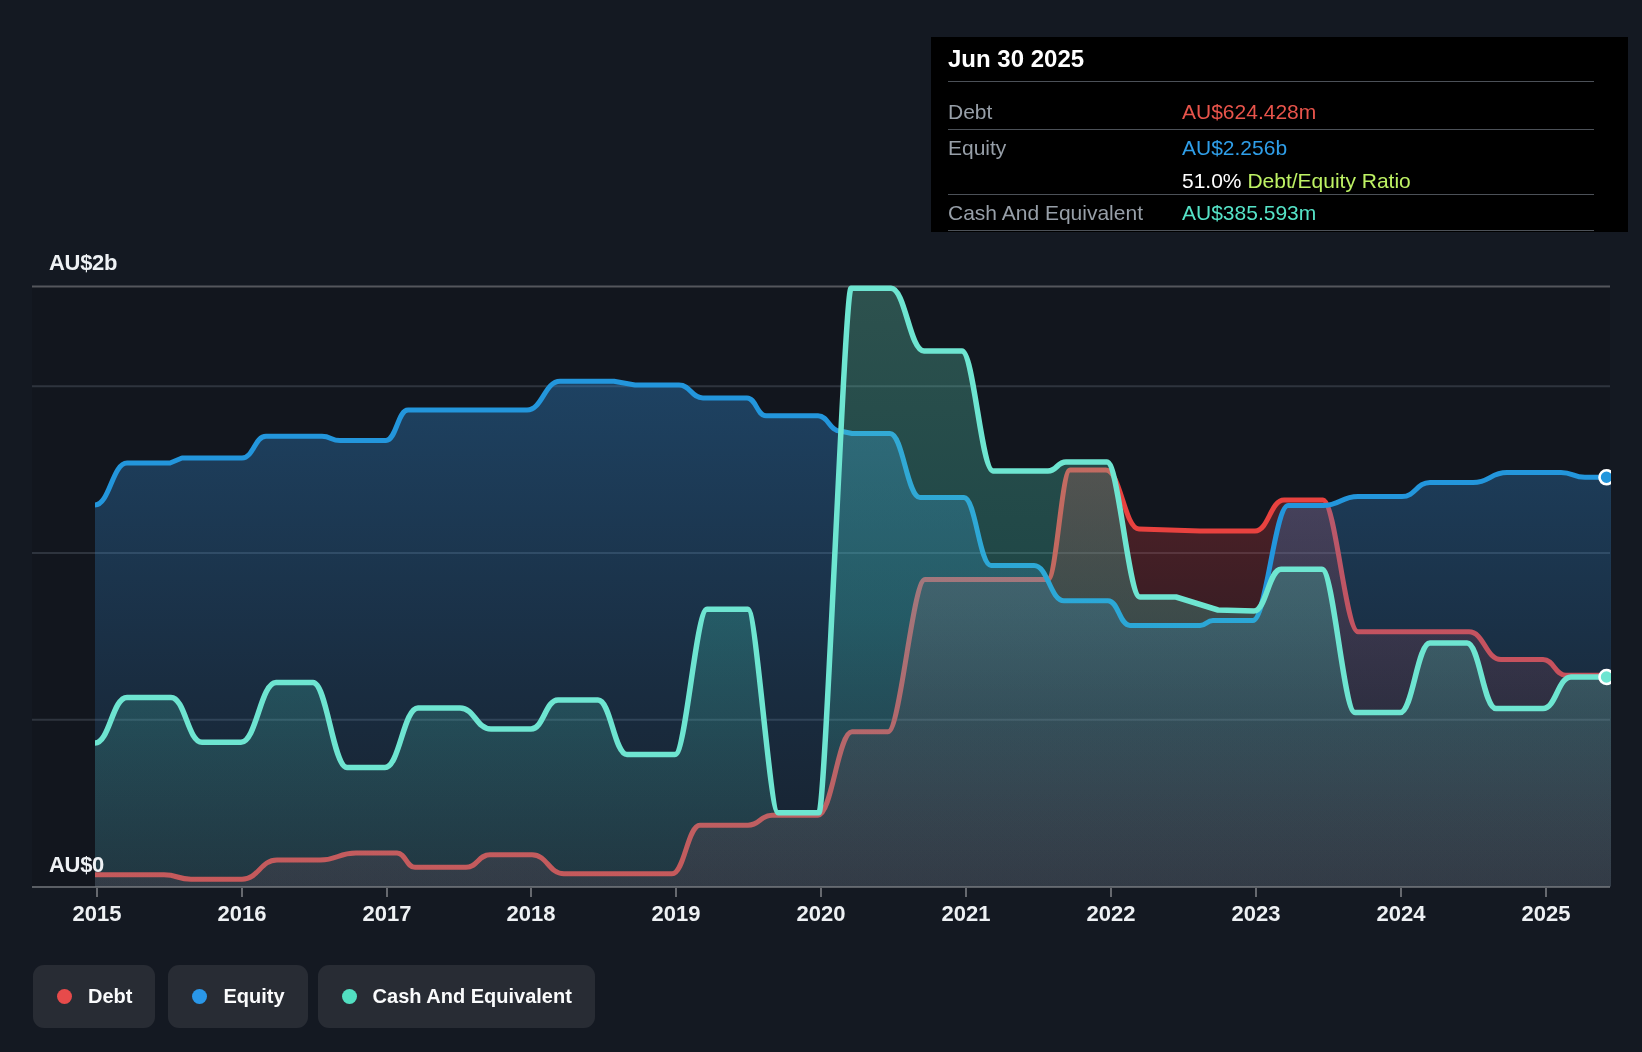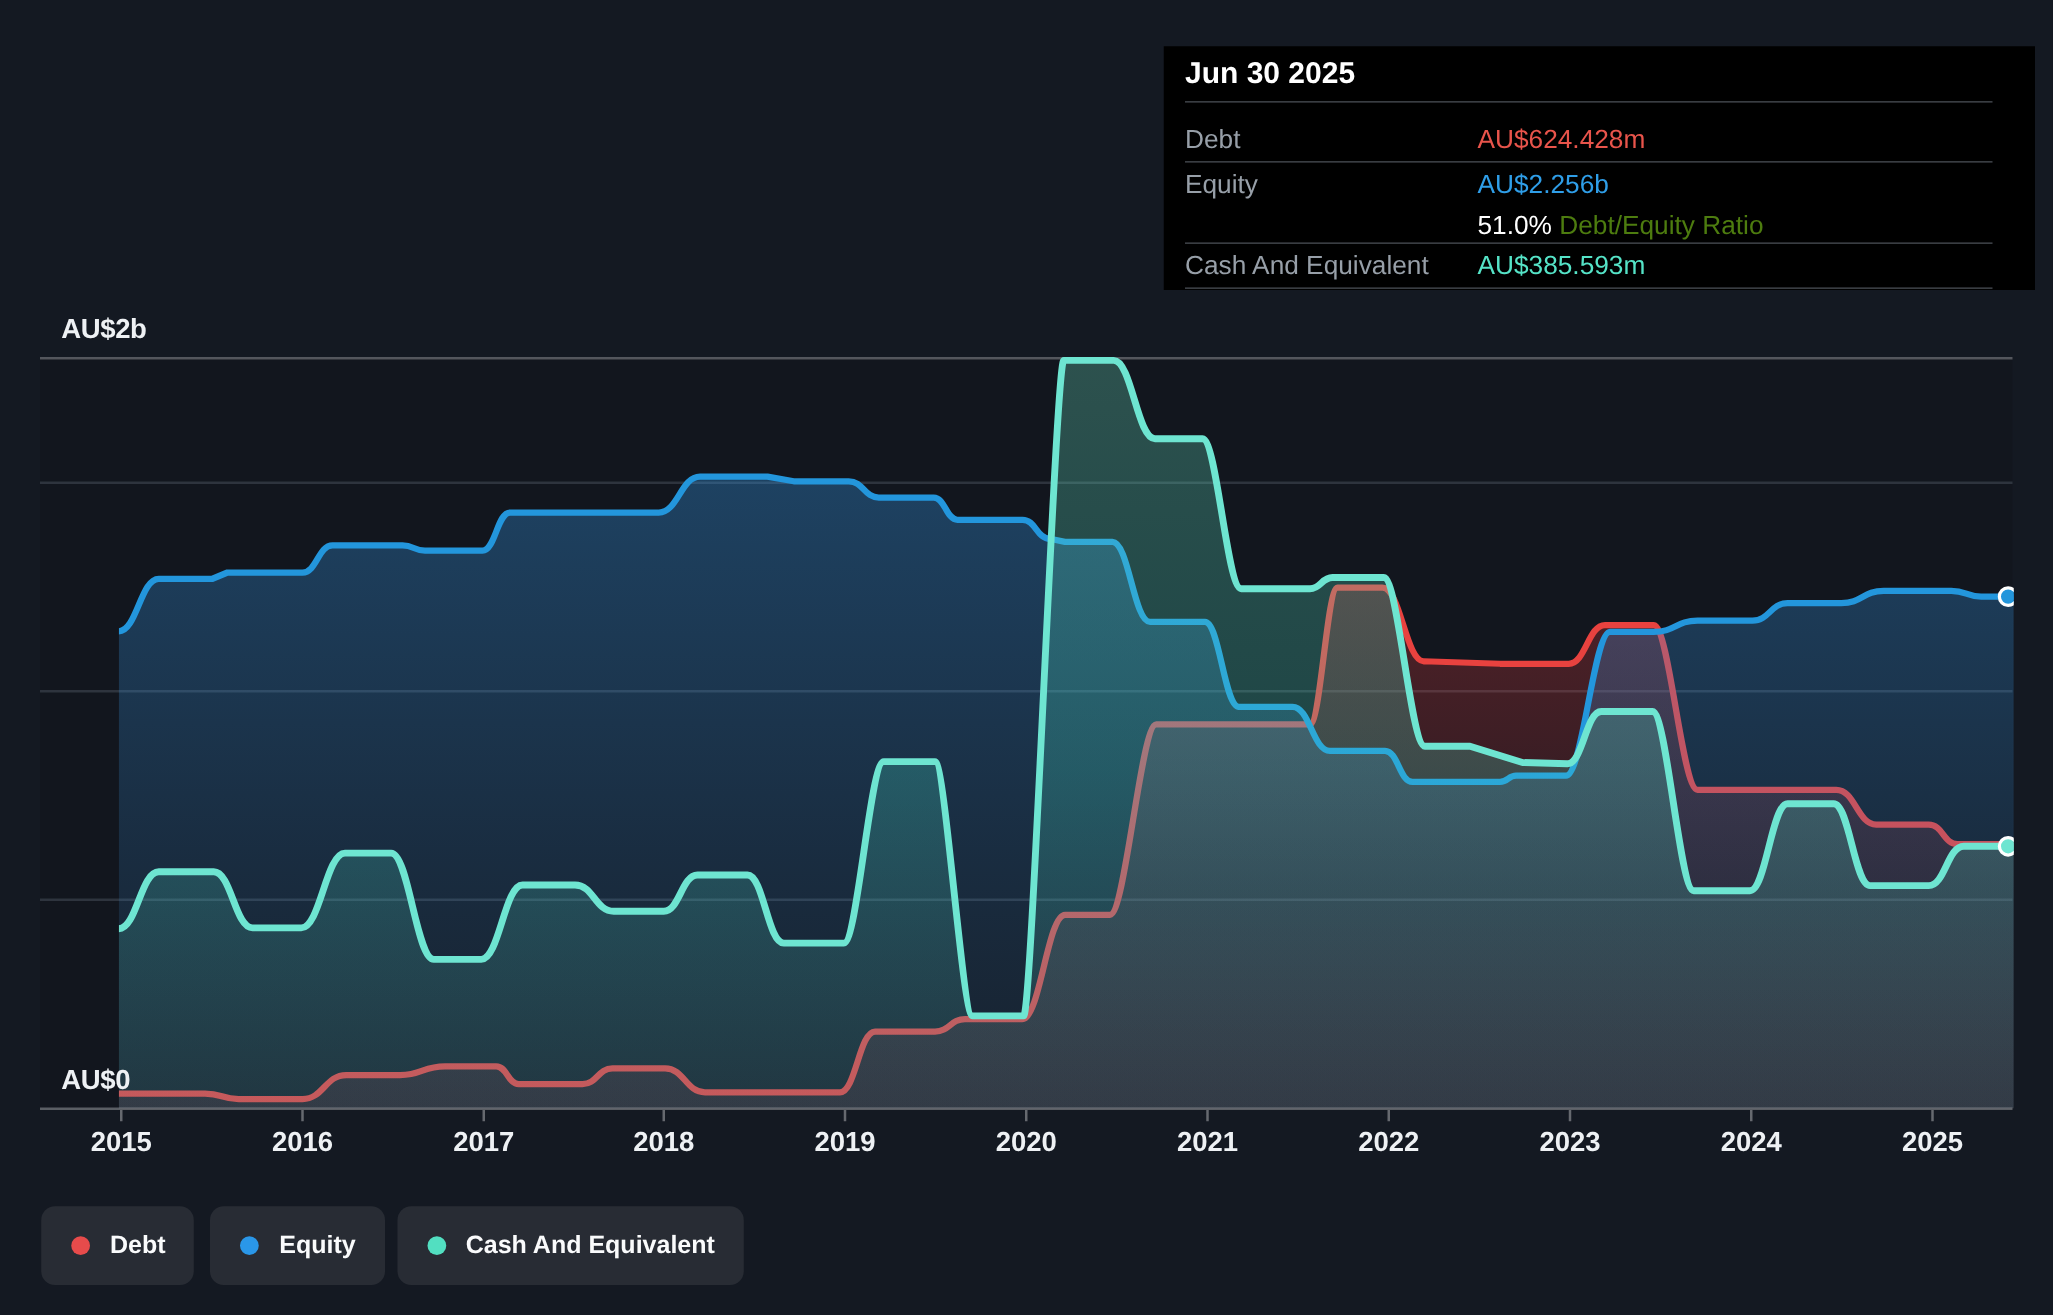--- a/index.html
+++ b/index.html
@@ -93,21 +93,21 @@
   <div class="trow">
         <div class="tl">Debt</div>
         <div class="tv" style="color:#e8544b">AU$624.428m</div>
       </div>
   <div class="trow2">
     <div class="tl" style="display:flex;align-items:center;height:36px">Equity</div>
     <div>
       <div class="tv" style="color:#2f9ee8;height:36px;display:flex;align-items:center">AU$2.256b</div>
       <div style="height:29px;display:flex;align-items:center">
             <span class="tv" style="color:#fff">51.0%</span>
-            <span class="tv" style="color:#4d7c0f">&nbsp;Debt/Equity Ratio</span>
+            <span class="tv" style="color:#bef264">&nbsp;Debt/Equity Ratio</span>
           </div>
     </div>
   </div>
   <div class="trow">
         <div class="tl">Cash And Equivalent</div>
         <div class="tv" style="color:#55e3c7">AU$385.593m</div>
       </div>
 </div>
 <div id="legend">
   <div class="lbox" style="margin-right:13px">

